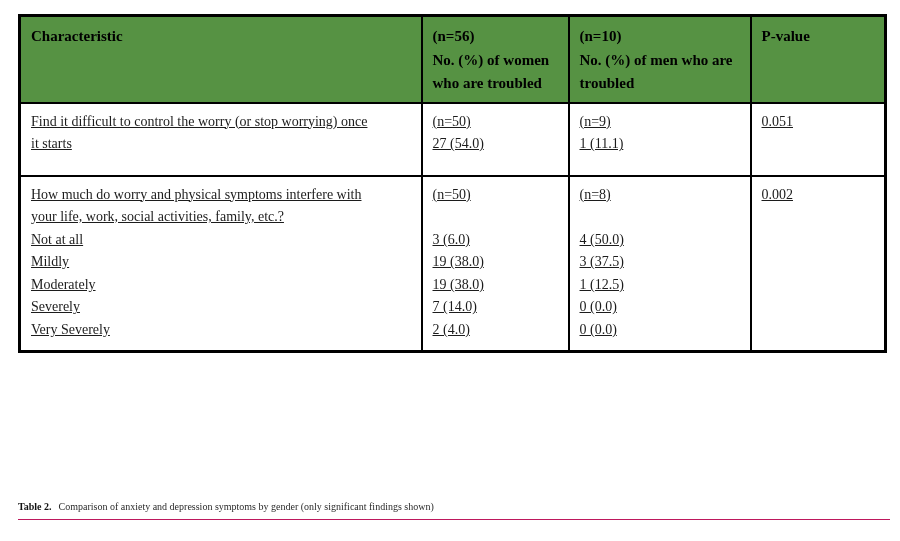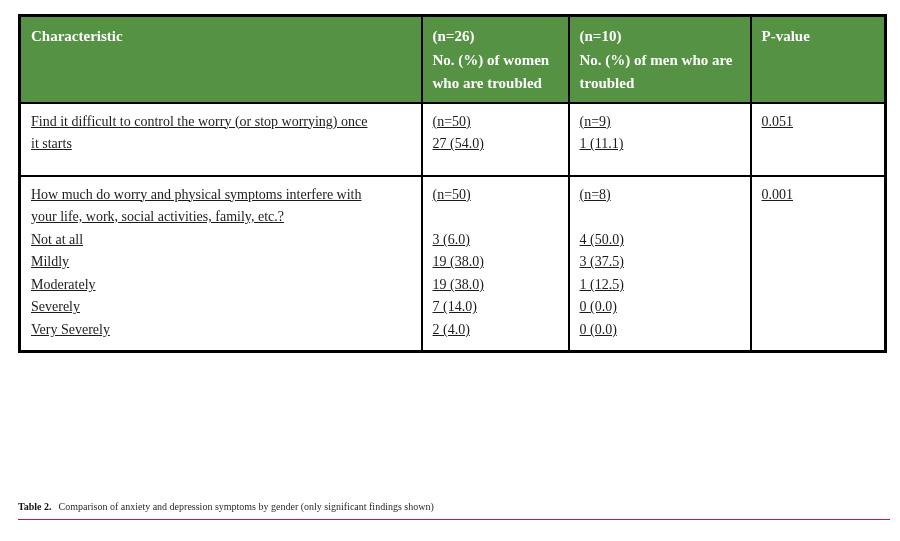--- a/index.html
+++ b/index.html
@@ -30,21 +30,21 @@
   table.tbl col.c4 { width: 135px; }
   table.tbl th, table.tbl td {
     border: 2px solid #000000;
     vertical-align: top;
     white-space: pre-line;
     text-align: left;
     overflow: hidden;
   }
   table.tbl th {
     background: #569243;
-    color: #ffffff;
+    color: #000000;
     font-weight: bold;
     font-size: 15px;
     line-height: 23.5px;
     padding: 8px 8px 6px 10px;
   }
   table.tbl td {
     color: #1c1c1c;
     font-size: 14px;
     line-height: 22.6px;
     padding: 7px 4px 6px 10px;
@@ -80,21 +80,21 @@
   <table class="tbl">
     <colgroup>
       <col class="c1">
         <col class="c2">
         <col class="c3">
         <col class="c4">
     </colgroup>
     <thead>
       <tr class="hdr">
         <th>Characteristic</th>
-        <th>(n=26)
+        <th>(n=56)
 No. (%) of women
 who are troubled</th>
         <th>(n=10)
 No. (%) of men who are
 troubled</th>
         <th>P-value</th>
       </tr>
     </thead>
     <tbody>
       <tr class="row1">
@@ -121,21 +121,21 @@
 19 (38.0)
 7 (14.0)
 2 (4.0)</td>
         <td>(n=8)
 
 4 (50.0)
 3 (37.5)
 1 (12.5)
 0 (0.0)
 0 (0.0)</td>
-        <td>0.001</td>
+        <td>0.002</td>
       </tr>
     </tbody>
   </table>
 
   <div class="caption">
     <span class="cap-label">Table 2.</span><span class="cap-text">Comparison of anxiety and depression symptoms by gender (only significant findings shown)</span>
   </div>
 
 </div>
 

